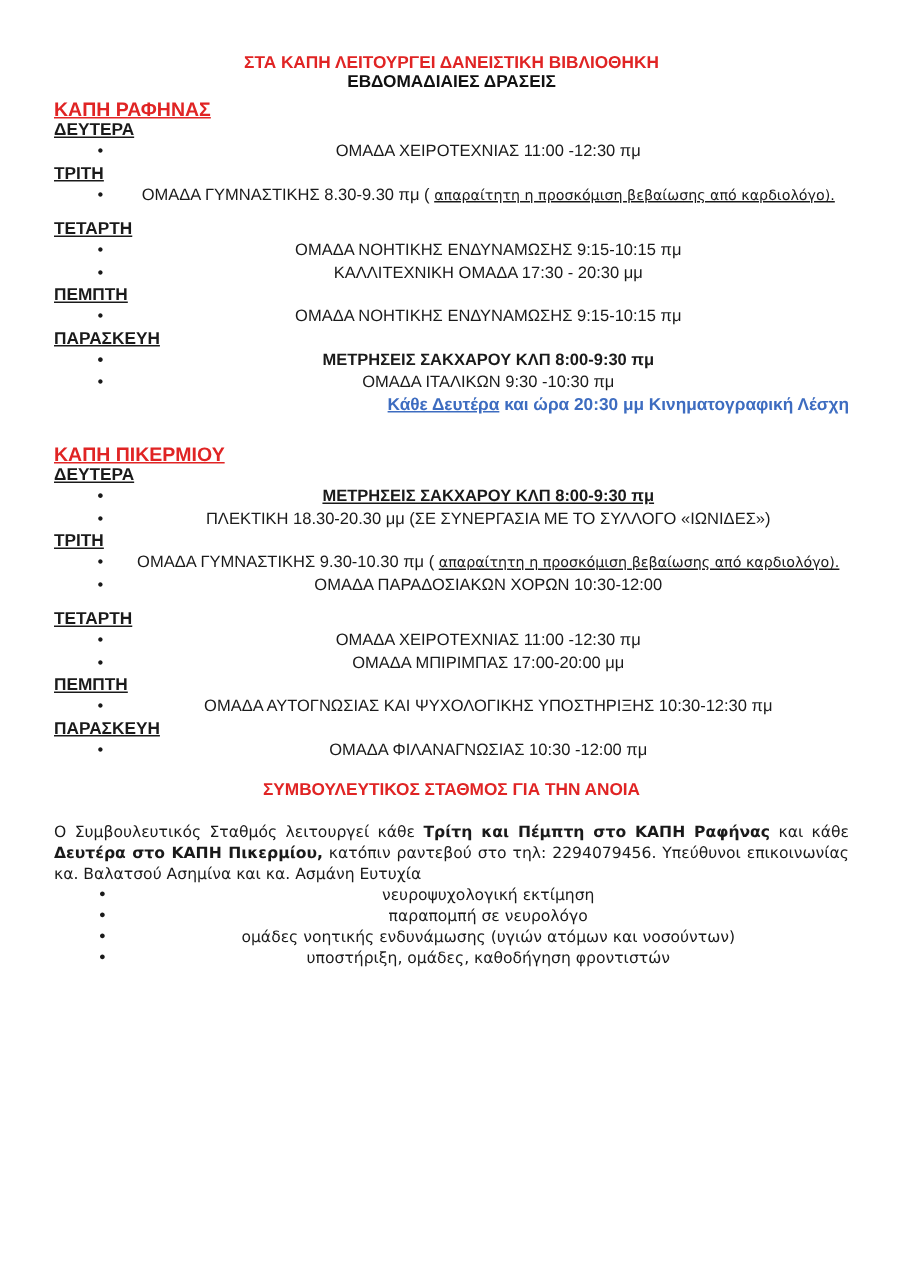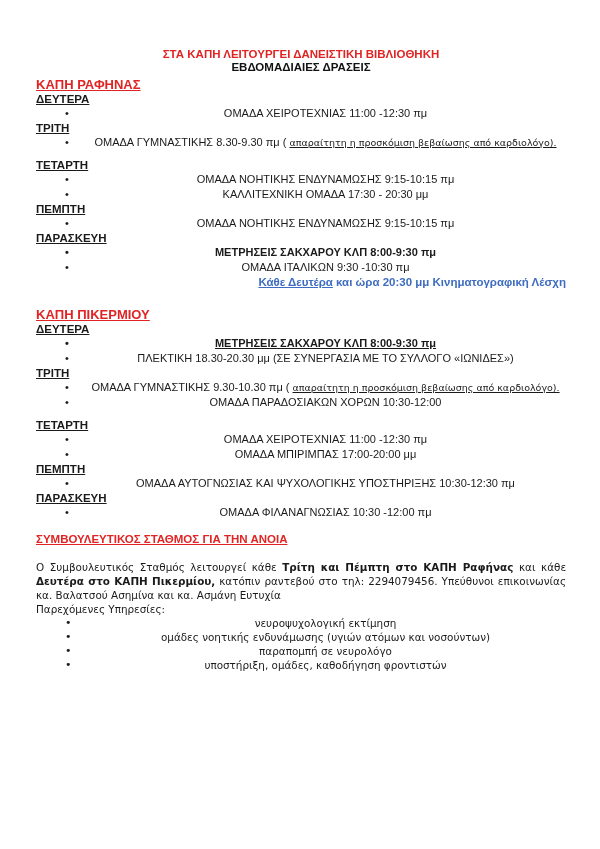--- a/index.html
+++ b/index.html
@@ -1,33 +1,33 @@
 <!DOCTYPE html>
 <html><head>
 <meta charset="utf-8">
 <style>
   html, body { margin:0; padding:0; background:#ffffff; }
   body { width:600px; height:849px; position:relative; overflow:hidden;
          font-family:"Liberation Sans", sans-serif; color:#1a1a1a; }
-  .page { position:absolute; left:36px; top:48px; width:530px; }
+  .page { position:absolute; left:36px; top:36px; width:530px; }
   .title-block { text-align:center; font-weight:bold; font-size:11.5px; line-height:13px; }
   .title-red { color:#e02424; }
   .subtitle { color:#111; }
   .section-head { color:#e02424; font-weight:bold; text-decoration:underline; font-size:13px; line-height:14px; margin-top:4px; }
   .day { font-weight:bold; text-decoration:underline; font-size:11.5px; line-height:14px; }
   ul { margin:0; padding:0 0 0 37px; list-style:none; }
   li { font-size:11px; line-height:15px; position:relative; padding-left:12px;text-align:center; }
   li::before { content:"•"; position:absolute; left:-8px; top:0; font-size:11px; }
   .bold { font-weight:bold; }
   .uline { text-decoration:underline; }
   .note { text-decoration:underline; font-family:"DejaVu Sans", sans-serif; font-size:9.5px; }
   .gap { height:8px; }
   .cinema { color:#3d6cc0; font-weight:bold; font-size:11.5px; line-height:15px;text-align:right; }
   .cinema .u { text-decoration:underline; }
-  .center-head { color:#e02424; font-weight:bold; text-decoration:underline; font-size:11.5px; line-height:14px; }
+  .center-head { text-align:center; color:#e02424; font-weight:bold; font-size:11.5px; line-height:14px; }
   .para { font-family:"DejaVu Sans", sans-serif; font-size:10.4px; line-height:14px; text-align:justify; }
   .para b { font-weight:bold; }
   .services li { font-family:"DejaVu Sans", sans-serif; font-size:10.4px; line-height:14px; }
 </style>
 </head>
 <body>
 
 <div class="page">
   <div class="title-block">
     <div class="title-red">ΣΤΑ ΚΑΠΗ ΛΕΙΤΟΥΡΓΕΙ ΔΑΝΕΙΣΤΙΚΗ ΒΙΒΛΙΟΘΗΚΗ</div>
@@ -86,20 +86,19 @@
   <div class="day">ΠΑΡΑΣΚΕΥΗ</div>
   <ul>
     <li>ΟΜΑΔΑ ΦΙΛΑΝΑΓΝΩΣΙΑΣ 10:30 -12:00 πμ</li>
   </ul>
 
   <div style="height:12px"></div>
 
   <div class="center-head">ΣΥΜΒΟΥΛΕΥΤΙΚΟΣ ΣΤΑΘΜΟΣ ΓΙΑ ΤΗΝ ΑΝΟΙΑ</div>
   <div style="height:14px"></div>
   <div class="para"><span>Ο Συμβουλευτικός Σταθμός λειτουργεί κάθε </span><b>Τρίτη και Πέμπτη  στο ΚΑΠΗ Ραφήνας</b><span> και κάθε </span><b>Δευτέρα στο ΚΑΠΗ Πικερμίου,</b><span> κατόπιν ραντεβού στο τηλ:  2294079456. Υπεύθυνοι επικοινωνίας κα. Βαλατσού Ασημίνα  και κα. Ασμάνη Ευτυχία</span></div>
-  <div class="para">Παρεχόμενες Υπηρεσίες:</div>
   <ul class="services">
     <li>νευροψυχολογική εκτίμηση</li>
+    <li>παραπομπή σε νευρολόγο</li>
     <li>ομάδες νοητικής ενδυνάμωσης (υγιών ατόμων και νοσούντων)</li>
-    <li>παραπομπή σε νευρολόγο</li>
     <li>υποστήριξη, ομάδες, καθοδήγηση φροντιστών</li>
   </ul>
 </div>
 
 </body></html>

